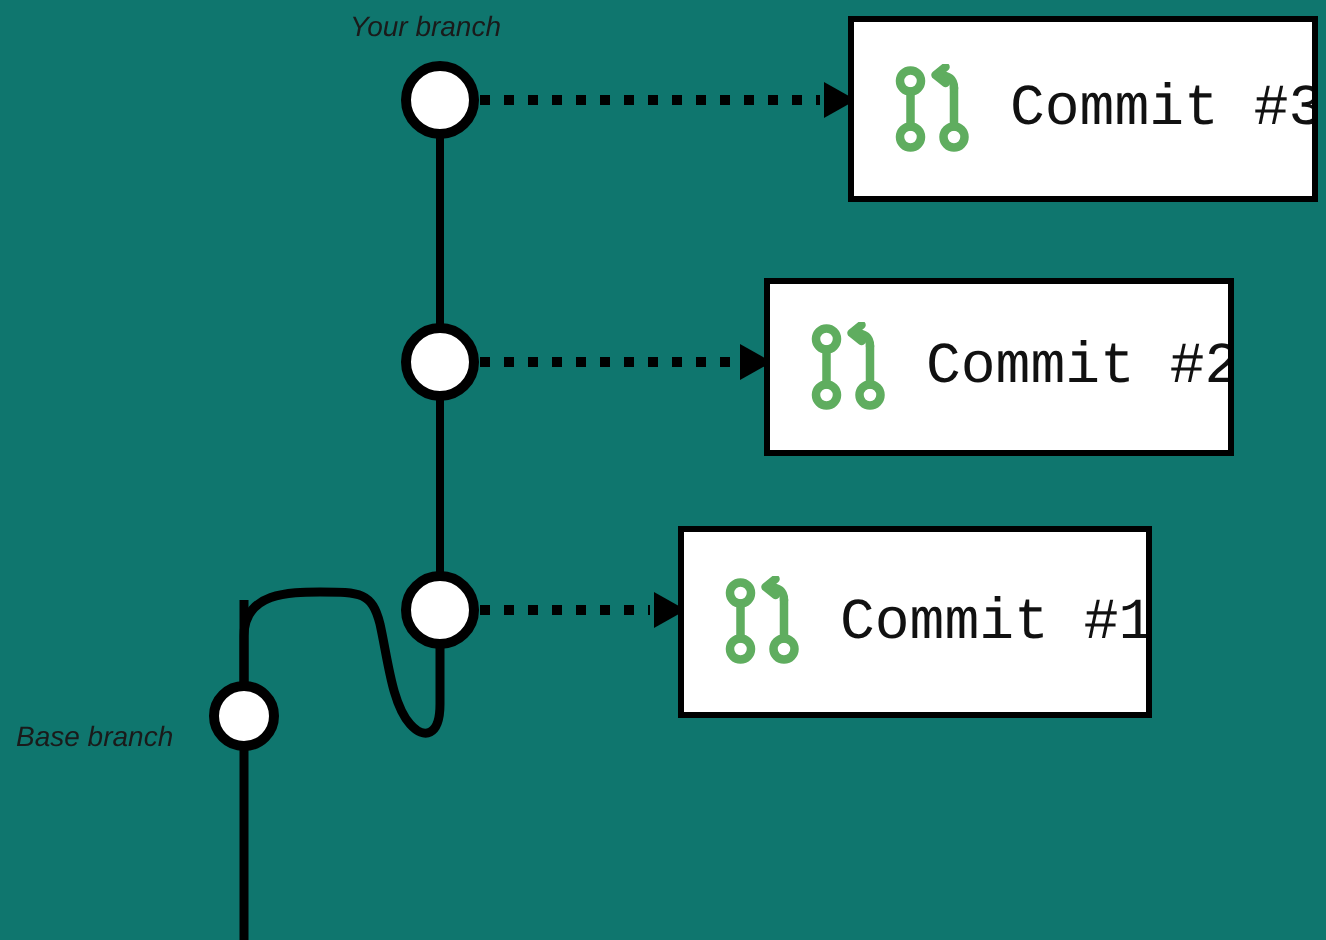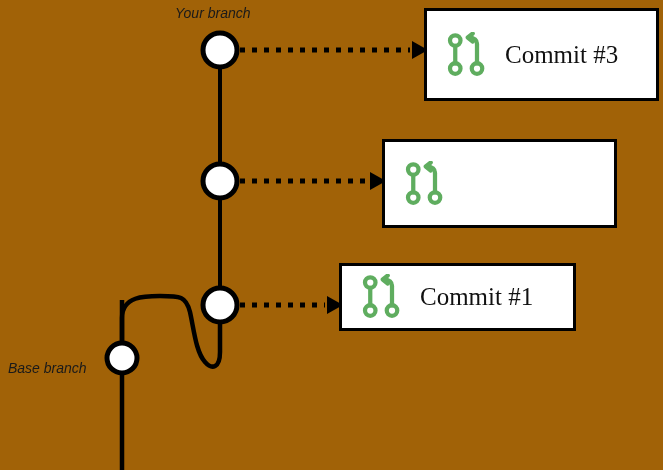--- a/index.html
+++ b/index.html
@@ -4,21 +4,21 @@
 <style>
   html, body {
     margin: 0;
     padding: 0;
     background: #ffffff;
   }
   #canvas {
     position: relative;
     width: 663px;
     height: 470px;
-    background: #a16207;
+    background: #0f766e;
     overflow: hidden;
     font-family: "Liberation Sans", sans-serif;
   }
   #graph-svg {
     position: absolute;
     left: 0;
     top: 0;
     width: 663px;
     height: 470px;
   }
@@ -49,43 +49,43 @@
     overflow: hidden;
   }
   .commit-card-icon {
     flex: 0 0 auto;
     display: block;
     margin-left: 20px;
   }
   .commit-card-label {
     flex: 0 0 auto;
     margin-left: 18px;
-    font-family: Liberation Serif, serif;
-    font-size: 25px;
+    font-family: Liberation Mono, monospace;
+    font-size: 29px;
     color: #111111;
     white-space: nowrap;
     letter-spacing: 0px;
   }
   #commit-card-3 {
     left: 424px;
     top: 8px;
     width: 235px;
     height: 93px;
   }
   #commit-card-2 {
     left: 382px;
     top: 139px;
     width: 235px;
     height: 89px;
   }
   #commit-card-1 {
     left: 339px;
     top: 263px;
     width: 237px;
-    height: 68px;
+    height: 96px;
   }
 </style>
 </head>
 <body>
 
 <div id="canvas">
 
   <svg id="graph-svg" viewBox="0 0 663 470">
 
     <line x1="220" y1="50" x2="220" y2="305" stroke="#000000" stroke-width="4"></line>
@@ -142,20 +142,21 @@
       <g fill="none" stroke="#5fad5f" stroke-width="1.7" stroke-linecap="round" stroke-linejoin="round">
         <circle cx="3.3" cy="3.2" r="2.1"></circle>
         <circle cx="3.3" cy="14.4" r="2.1"></circle>
         <line x1="3.3" y1="5.3" x2="3.3" y2="12.3"></line>
         <circle cx="12.0" cy="14.4" r="2.1"></circle>
         <line x1="12.0" y1="12.3" x2="12.0" y2="4.6"></line>
         <path d="M 12.0,4.6 C 12.0,2.6 10.6,2.0 8.6,2.0"></path>
         <polyline points="10.3,0.4 8.3,2.0 10.3,3.6"></polyline>
       </g>
     </svg>
+    <span class="commit-card-label">Commit #2</span>
   </div>
 
   <div class="commit-card" id="commit-card-1">
     <svg class="commit-card-icon" width="40" height="46" viewBox="0 0 16 18">
       <g fill="none" stroke="#5fad5f" stroke-width="1.7" stroke-linecap="round" stroke-linejoin="round">
         <circle cx="3.3" cy="3.2" r="2.1"></circle>
         <circle cx="3.3" cy="14.4" r="2.1"></circle>
         <line x1="3.3" y1="5.3" x2="3.3" y2="12.3"></line>
         <circle cx="12.0" cy="14.4" r="2.1"></circle>
         <line x1="12.0" y1="12.3" x2="12.0" y2="4.6"></line>

